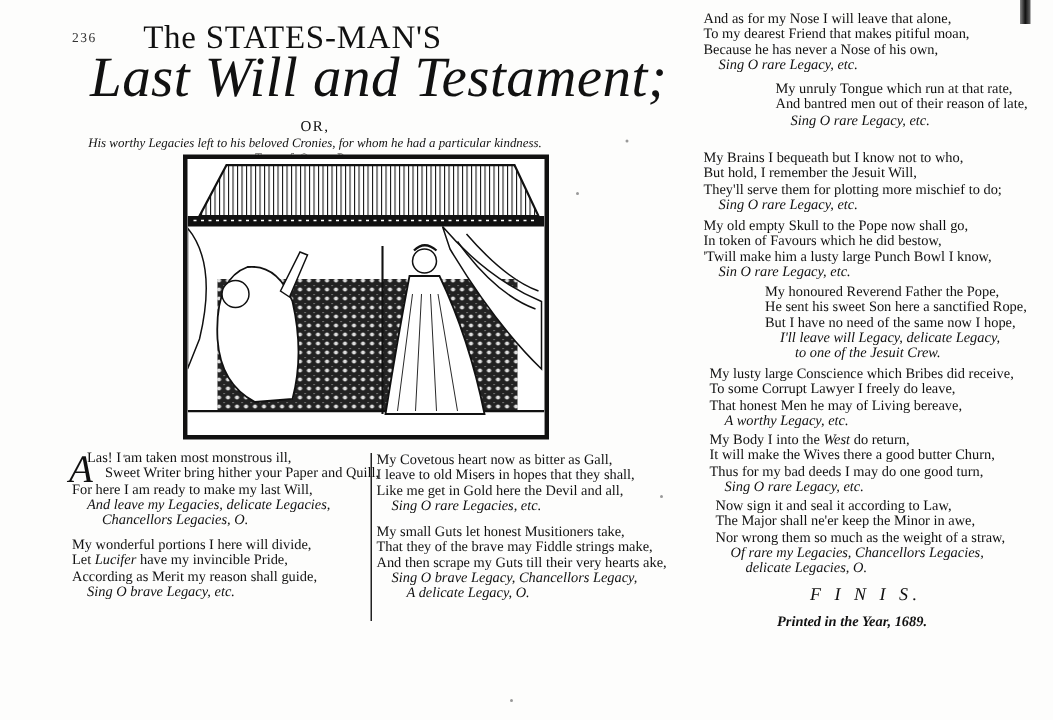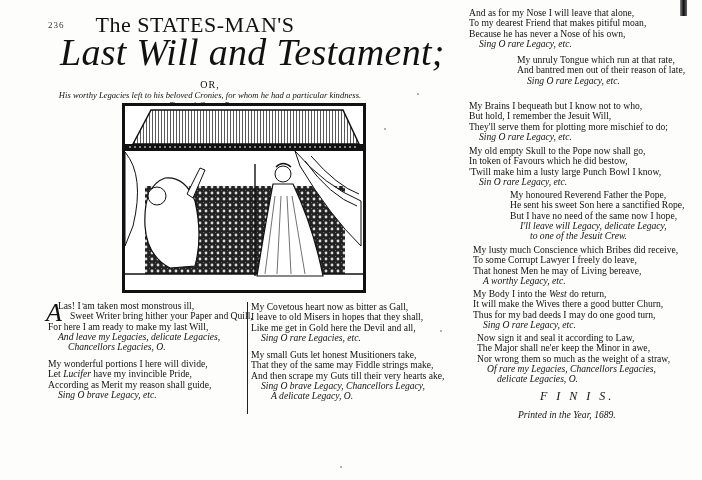--- a/index.html
+++ b/index.html
@@ -43,21 +43,21 @@
   .dropcap {
     position:absolute; left:46px; top:300px; font-size:26px; font-style:italic; line-height:26px;
   }
   .col-divider {
     position:absolute; left:247px; top:302px; width:1px; height:112px; background:#222;
   }
   .finis {
     position:absolute; left:540px; top:389px; font-style:italic; font-size:12px; letter-spacing:3px;
   }
   .imprint {
-    position:absolute; left:518px; top:409px; font-style:italic; font-size:9.6px;
+    position:absolute; left:518px; top:409px; font-style:italic; font-size:9.6px;font-weight:bold;
   }
   .scan-mark {
     position:absolute; left:680px; top:0; width:7px; height:16px;
     background:linear-gradient(90deg,#888,#111,#666);
   }
   .speck { position:absolute; width:2px; height:2px; background:#999; border-radius:50%; }
 </style>
 </head>
 <body>
 
@@ -130,21 +130,21 @@
   <div class="col-divider"></div>
 
   <div class="stanza" style="left:251px; top:302px;">
     <span class="ln">My Covetous heart now as bitter as Gall,</span>
     <span class="ln">I leave to old Misers in hopes that they shall,</span>
     <span class="ln">Like me get in Gold here the Devil and all,</span>
     <span class="ref">Sing O rare Legacies, etc.</span>
   </div>
   <div class="stanza" style="left:251px; top:350px;">
     <span class="ln">My small Guts let honest Musitioners take,</span>
-    <span class="ln">That they of the same may Fiddle strings make,</span>
+    <span class="ln">That they of the brave may Fiddle strings make,</span>
     <span class="ln">And then scrape my Guts till their very hearts ake,</span>
     <span class="ref">Sing O brave Legacy, Chancellors Legacy,</span>
     <span class="ref2">A delicate Legacy, O.</span>
   </div>
 
   <div class="stanza" style="left:469px; top:8px;">
     <span class="ln">And as for my Nose I will leave that alone,</span>
     <span class="ln">To my dearest Friend that makes pitiful moan,</span>
     <span class="ln">Because he has never a Nose of his own,</span>
     <span class="ref">Sing O rare Legacy, etc.</span>
@@ -167,21 +167,21 @@
     <span class="ref">Sin O rare Legacy, etc.</span>
   </div>
   <div class="stanza" style="left:471px; top:190px;margin-left:39px;">
     <span class="ln">My honoured Reverend Father the Pope,</span>
     <span class="ln">He sent his sweet Son here a sanctified Rope,</span>
     <span class="ln">But I have no need of the same now I hope,</span>
     <span class="ref">I'll leave will Legacy, delicate Legacy,</span>
     <span class="ref2">to one of the Jesuit Crew.</span>
   </div>
   <div class="stanza" style="left:473px; top:245px;">
-    <span class="ln">My lusty much Conscience which Bribes did receive,</span>
+    <span class="ln">My lusty large Conscience which Bribes did receive,</span>
     <span class="ln">To some Corrupt Lawyer I freely do leave,</span>
     <span class="ln">That honest Men he may of Living bereave,</span>
     <span class="ref">A worthy Legacy, etc.</span>
   </div>
   <div class="stanza" style="left:473px; top:289px;">
     <span class="ln">My Body I into the <em>West</em> do return,</span>
     <span class="ln">It will make the Wives there a good butter Churn,</span>
     <span class="ln">Thus for my bad deeds I may do one good turn,</span>
     <span class="ref">Sing O rare Legacy, etc.</span>
   </div>

